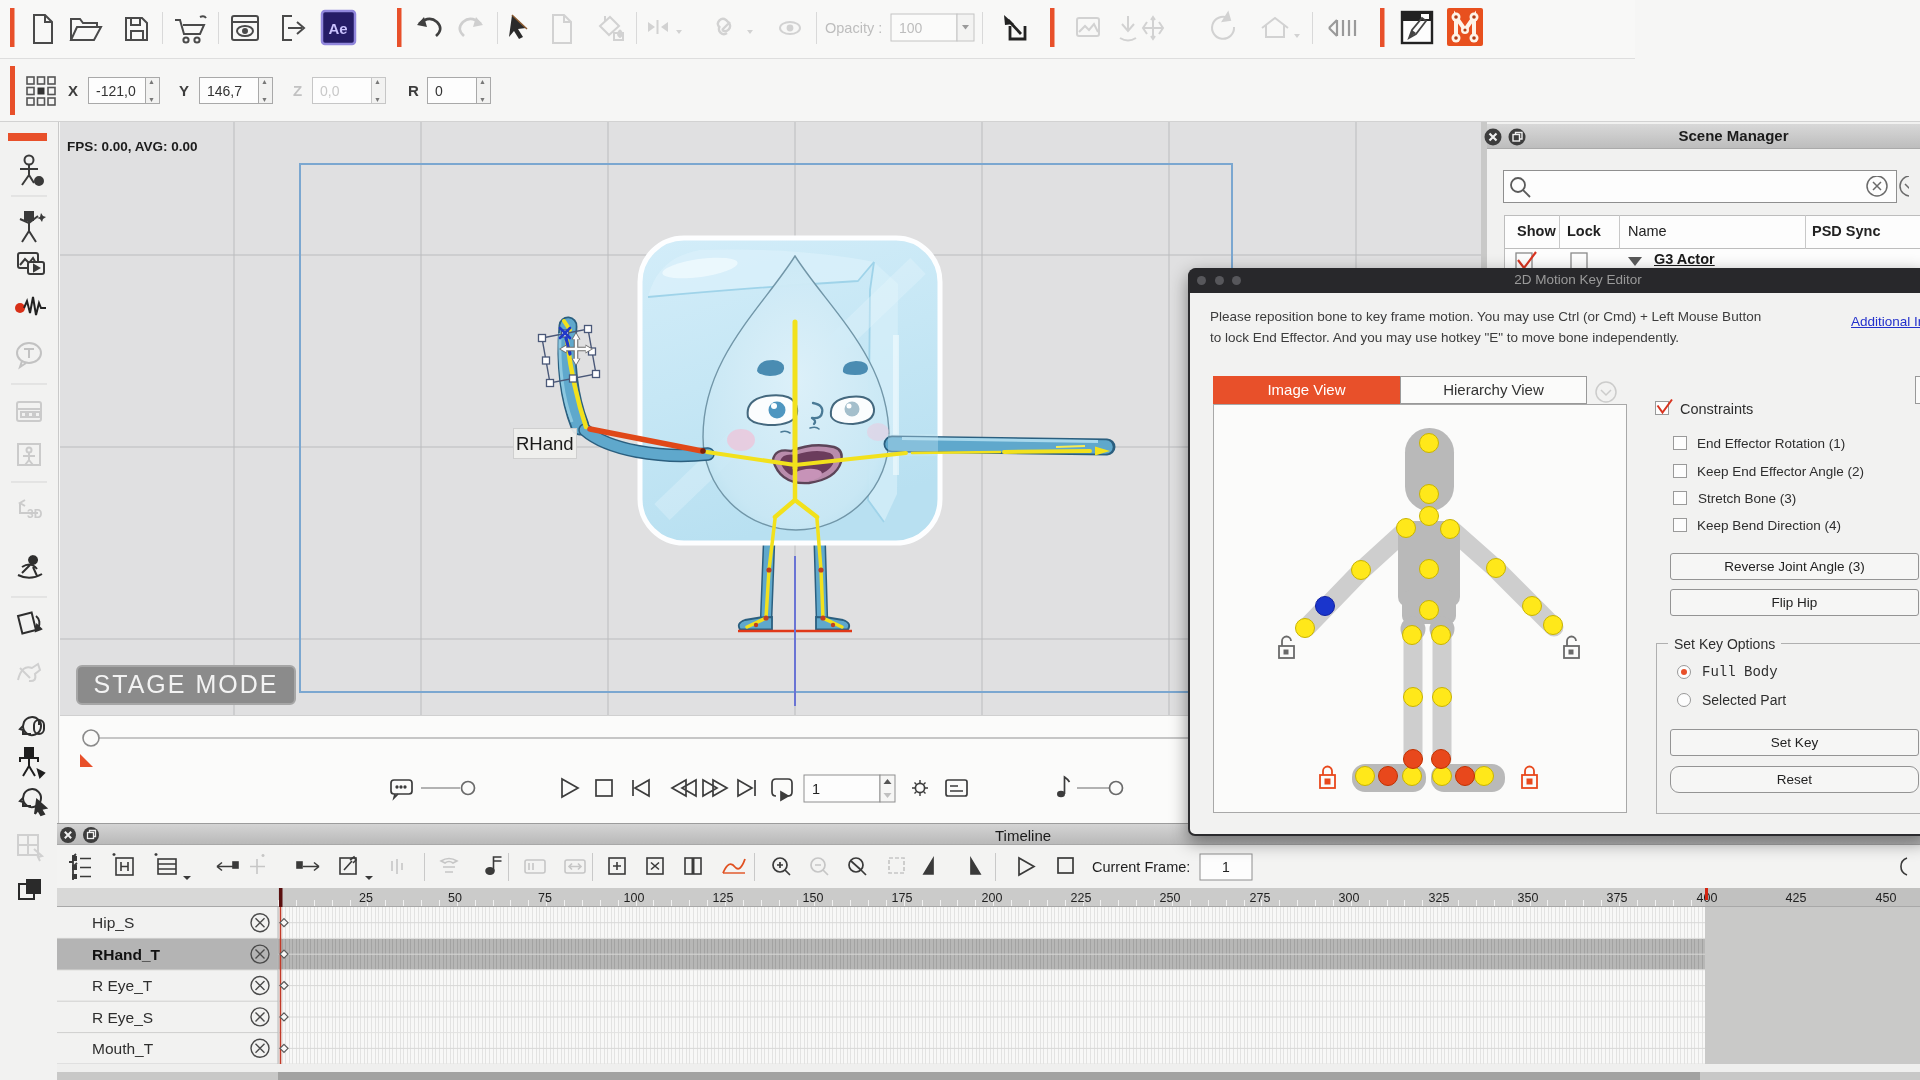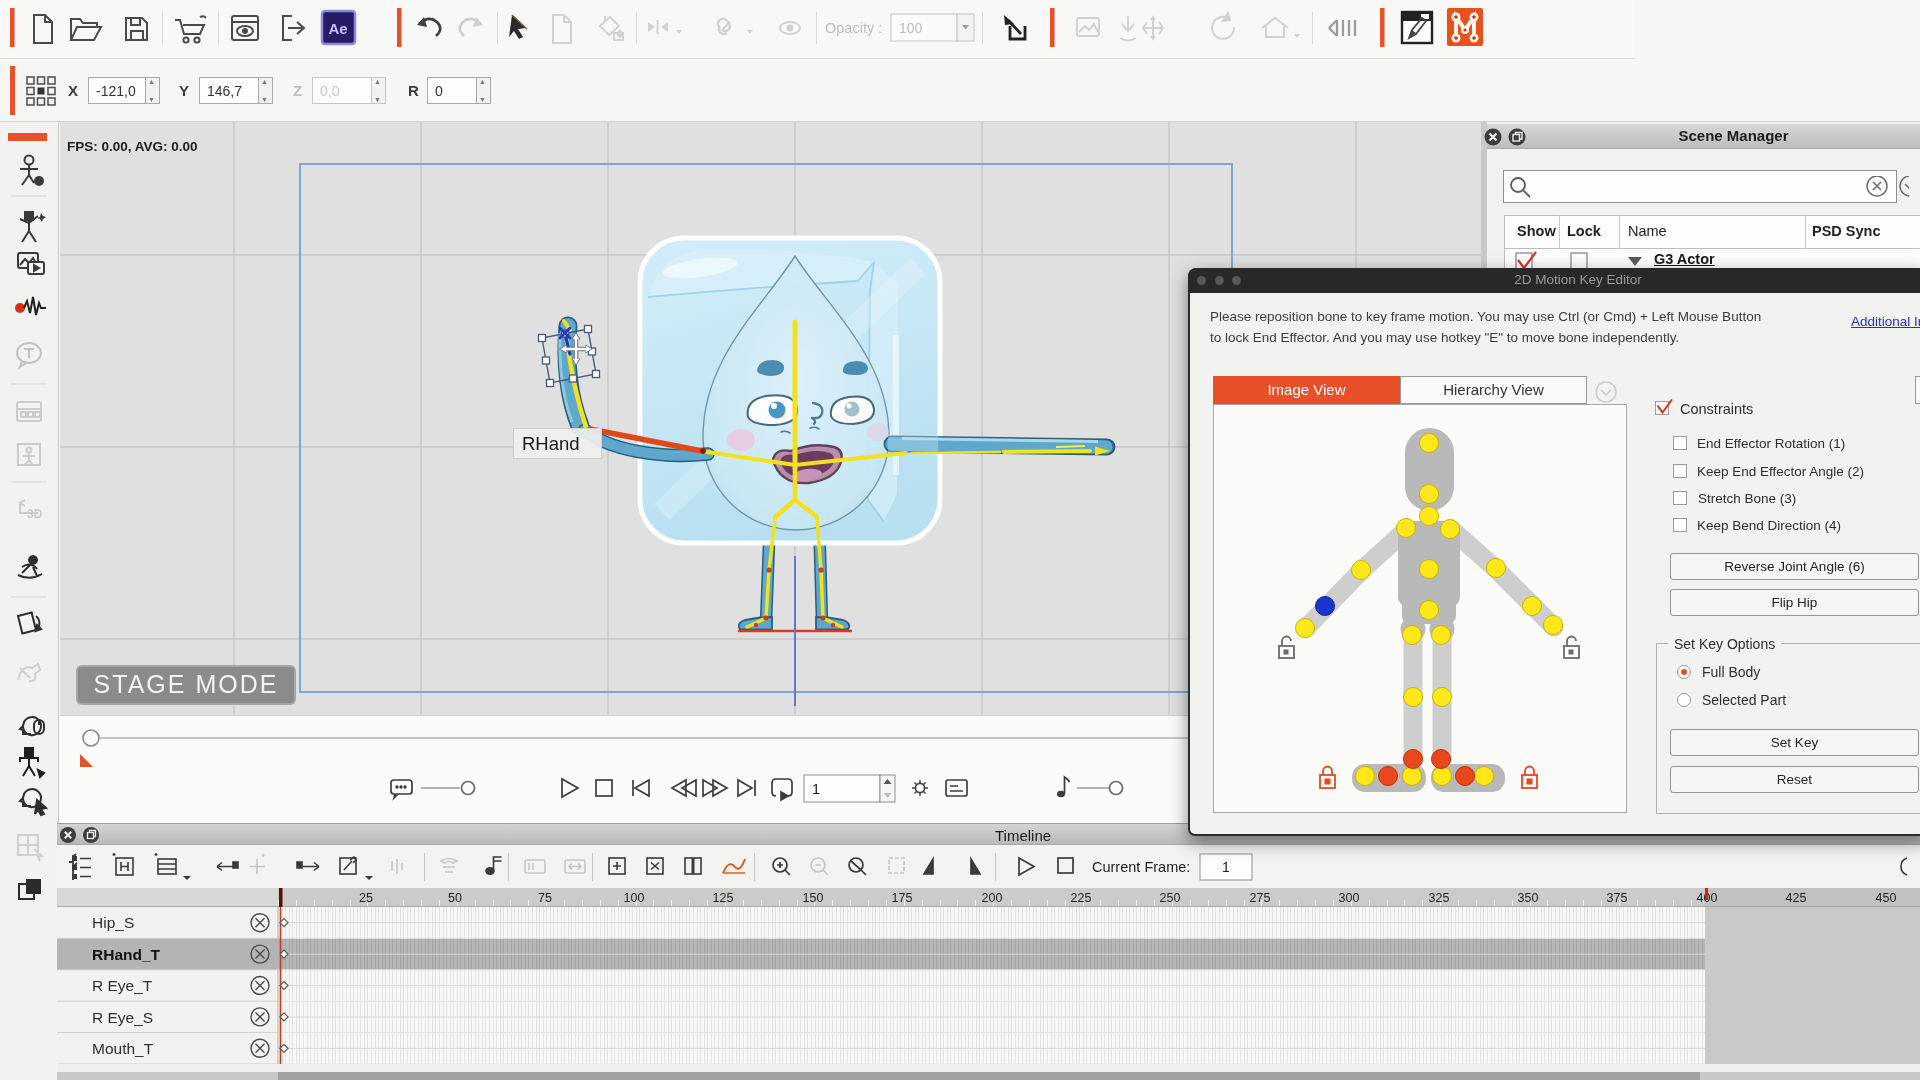--- a/index.html
+++ b/index.html
@@ -15,21 +15,21 @@
 .spin{position:absolute;width:15px;height:27px;background:#f2f2f1;border:1px solid #a9a9a9;box-sizing:border-box;}
 .spin:before{content:"▲";position:absolute;top:0px;left:2px;font-size:7px;color:#777;}
 .spin:after{content:"▼";position:absolute;bottom:0px;left:2px;font-size:7px;color:#777;}
 .lbl{position:absolute;font-size:15px;font-weight:bold;color:#3c3c3c;}
 
 #sidebar{position:absolute;left:0;top:122px;width:59px;height:958px;background:#f2f2f1;border-right:1px solid #c9c9c9;box-sizing:border-box;}
 
 #canvas{position:absolute;left:60px;top:122px;width:1421px;height:593px;background:#e0e0e1;}
 #fps{position:absolute;left:7px;top:17px;font-size:13.5px;font-weight:bold;color:#1c1c1c;}
 #stagemode{position:absolute;left:16px;top:543px;width:220px;height:40px;background:#8b8b8b;border:2px solid #a6a6a6;border-radius:6px;box-sizing:border-box;color:#f3f3f3;font-size:25px;letter-spacing:2px;text-align:center;line-height:35px;}
-#rhand{position:absolute;left:453px;top:306px;width:89px;height:31px;background:rgba(240,240,238,0.92);border:1px solid #cfcfcf;box-sizing:border-box;font-size:18.5px;color:#1a1a1a;line-height:29px;padding-left:8px;}
+#rhand{position:absolute;left:453px;top:306px;width:64px;height:31px;background:rgba(240,240,238,0.92);border:1px solid #cfcfcf;box-sizing:border-box;font-size:18.5px;color:#1a1a1a;line-height:29px;padding-left:2px;}
 
 #transport{position:absolute;left:60px;top:715px;width:1421px;height:108px;background:#fbfbfa;border-top:1px solid #d0d0d0;box-sizing:border-box;}
 
 #gapstrip{position:absolute;left:1481px;top:122px;width:6px;height:701px;background:#c9c9c8;}
 #scenemgr{position:absolute;left:1487px;top:122px;width:433px;height:701px;background:#f1f1f0;}
 #smtitle{position:absolute;left:0;top:2px;width:433px;height:24px;background:linear-gradient(#d8d8d8,#bdbdbd);border-bottom:1px solid #aaa;}
 #smtitle .t{position:absolute;left:30px;width:100%;text-align:center;top:3px;font-size:15px;font-weight:bold;color:#1b1b1b;}
 #smsearch{position:absolute;left:16px;top:48px;width:394px;height:33px;background:#fdfdfd;border:1px solid #8f8f8f;box-sizing:border-box;}
 
 #timeline{position:absolute;left:57px;top:823px;width:1863px;height:257px;background:#f3f3f2;}
@@ -794,25 +794,25 @@
       </svg>
     <div class="dlabel" style="left:490px;top:131px;font-size:14.5px;">Constraints</div>
     <div class="chk" style="left:483px;top:166px;"></div>
     <div class="dlabel" style="left:507px;top:166px;">End Effector Rotation (1)</div>
     <div class="chk" style="left:483px;top:193.5px;"></div>
     <div class="dlabel" style="left:507px;top:193.5px;">Keep End Effector Angle (2)</div>
     <div class="chk" style="left:483px;top:221px;"></div>
     <div class="dlabel" style="left:478px;top:221px;margin-left:30px;">Stretch Bone (3)</div>
     <div class="chk" style="left:483px;top:248px;"></div>
     <div class="dlabel" style="left:507px;top:248px;">Keep Bend Direction (4)</div>
-    <div class="dbtn" style="left:480px;top:283px;">Reverse Joint Angle (6)</div>
+    <div class="dbtn" style="left:480px;top:283px;">Reverse Joint Angle (3)</div>
     <div class="dbtn" style="left:480px;top:319px;">Flip Hip</div>
     <div class="abs" style="left:466px;top:373px;width:280px;height:169px;border:1px solid #b0b0b0;border-right:none;"></div>
     <div class="abs" style="left:478px;top:366px;background:#f2f2f1;padding:0 6px;font-size:14px;color:#2e2e2e;">Set Key Options</div>
     <div class="radio" style="left:487px;top:395px;"></div>
     <div class="abs" style="left:491px;top:399px;width:6px;height:6px;border-radius:50%;background:#e8502a;"></div>
-    <div class="dlabel" style="left:512px;top:394px;font-size:14px;">Full Body</div>
+    <div class="dlabel" style="left:512px;top:394px;font-size:14px;font-family:Liberation Mono, monospace;">Full Body</div>
     <div class="radio" style="left:487px;top:423px;"></div>
     <div class="dlabel" style="left:512px;top:422px;font-size:14px;">Selected Part</div>
     <div class="dbtn" style="left:480px;top:459px;">Set Key</div>
-    <div class="dbtn" style="left:480px;top:496px;">Reset</div>
+    <div class="dbtn" style="left:480px;top:496px;border-radius:9px;">Reset</div>
   </div>
 </div>
 
 </body></html>

